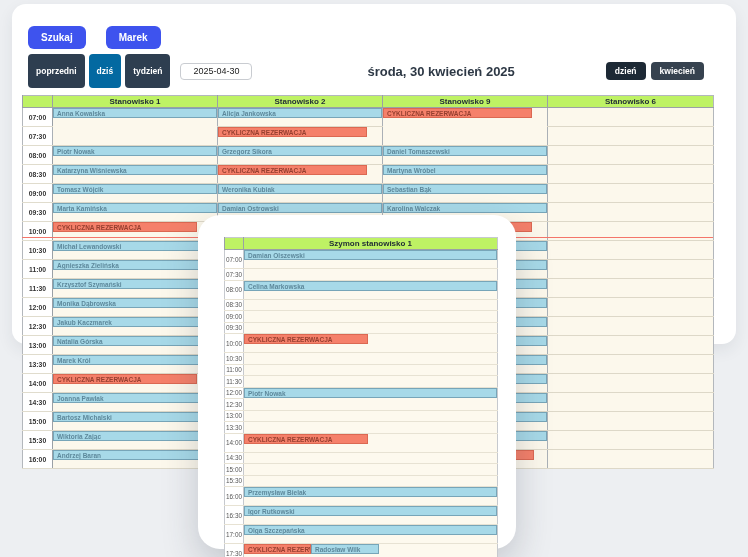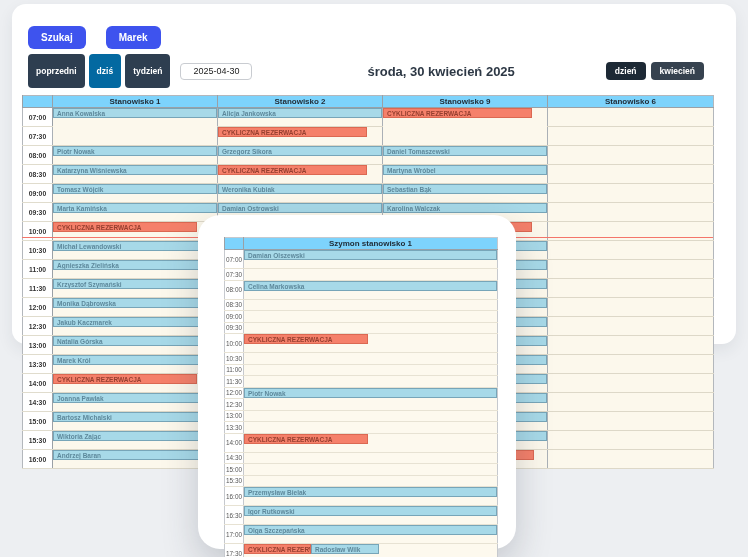--- a/index.html
+++ b/index.html
@@ -44,21 +44,21 @@
   .btn-view { font-size:8.5px; padding:4px 9px; border-radius:4px; }
   .btn-view.day { background:#1d2935; }
   .btn-view.week { background:#36424f; }
 
   
   .grid-wrap { position:absolute; left:10px; top:91px; width:691px; }
   table.sched { border-collapse:collapse; table-layout:fixed; width:100%;
     border:1px solid #b3b7bc; background:#fff; }
   table.sched thead tr { height:12px; }
   table.sched thead th {
-    background:#7dd3fc; font-size:8px; font-weight:bold; color:#1f2a35;
+    background:#bef264; font-size:8px; font-weight:bold; color:#1f2a35;
     border-left:1px solid #9aa0a6; border-bottom:1px solid #9aa0a6;
     text-align:center; overflow:hidden;
   }
   table.sched tbody tr { height:11.5px; }
   td.time-cell {
     background:#fff; font-size:6.8px; font-weight:bold; color:#333;
     text-align:center; border-right:1px solid #9aa0a6;
     border-bottom:1px solid #e0dccd; padding:0;
   }
   td.slot-cell {

